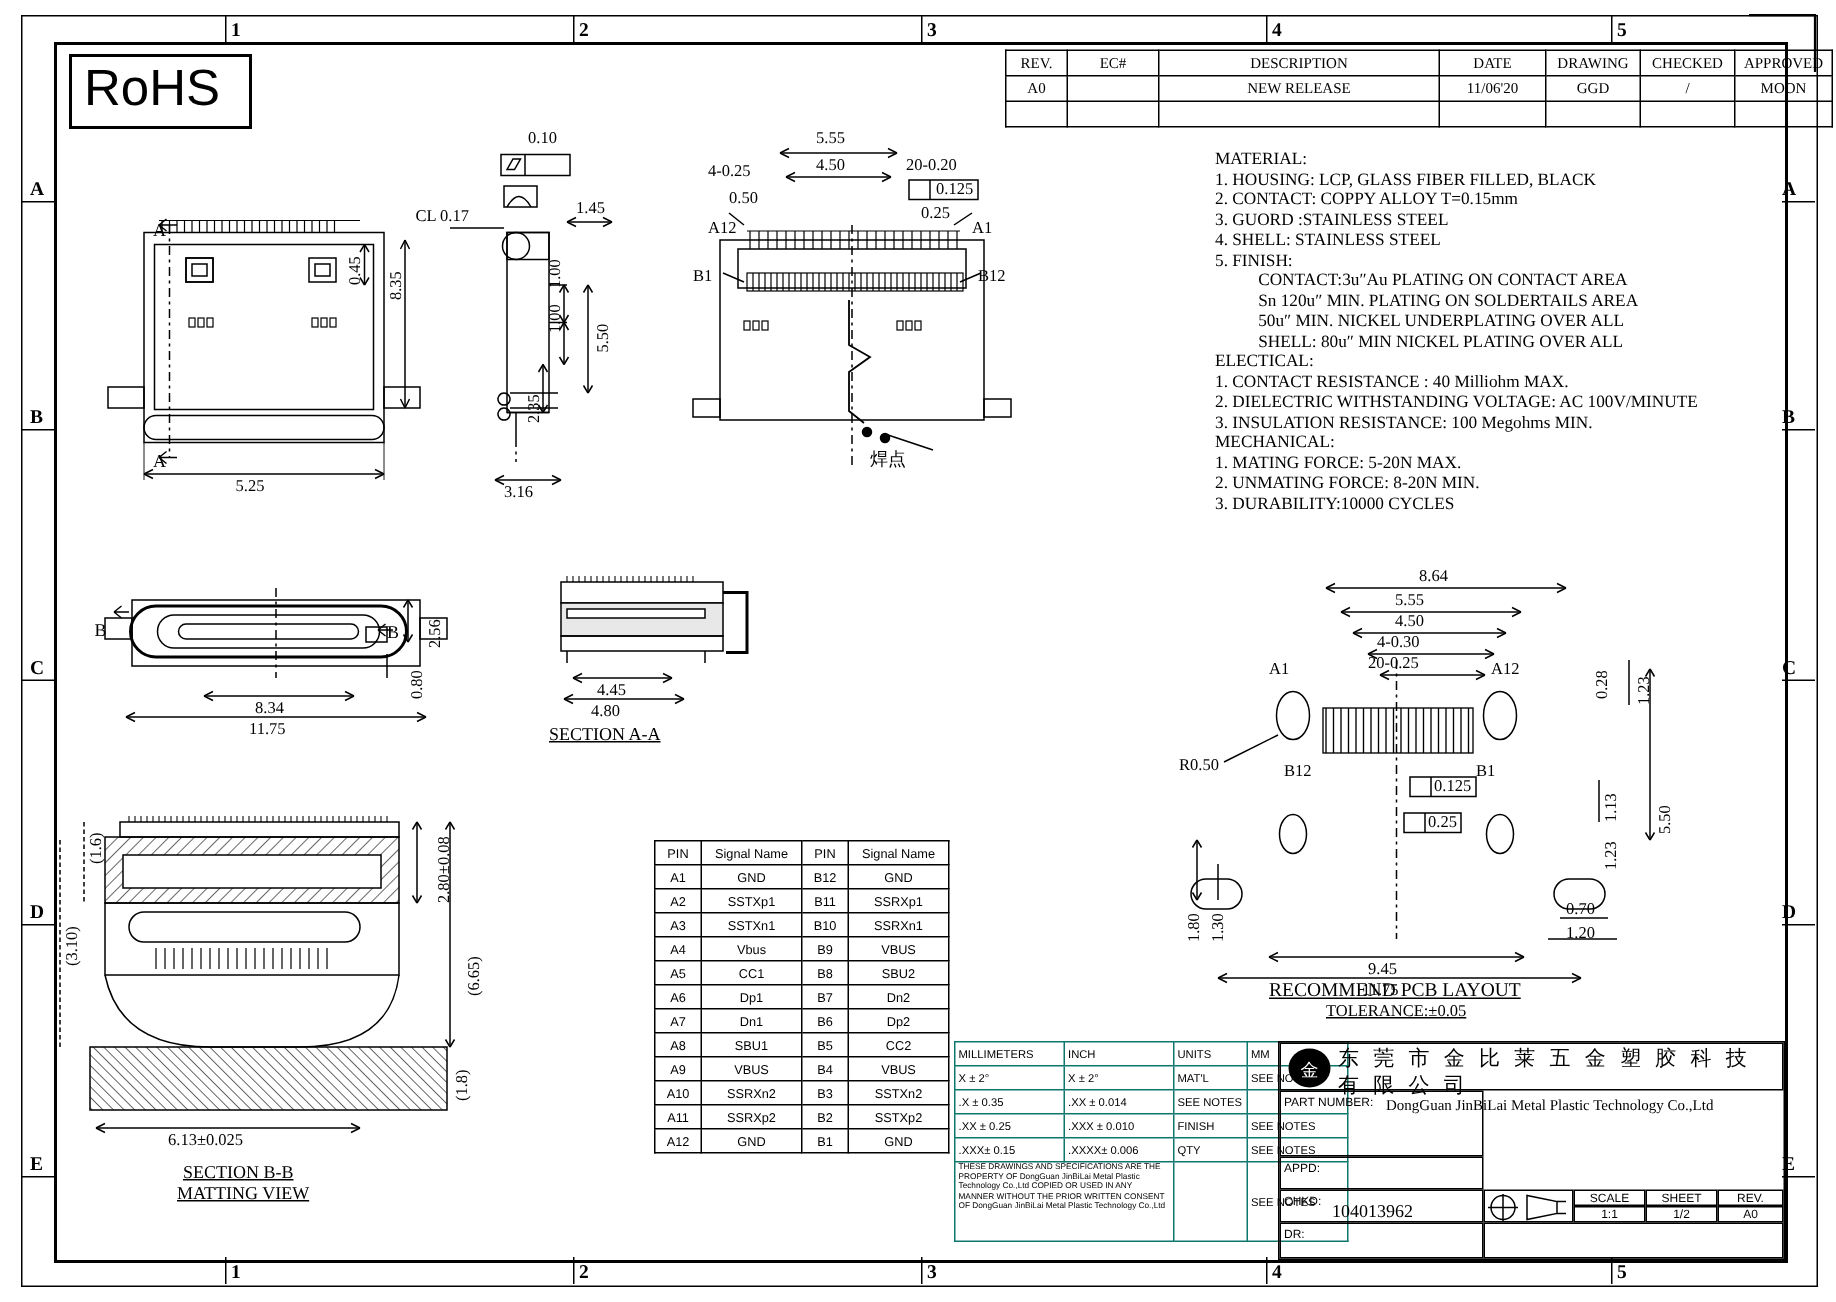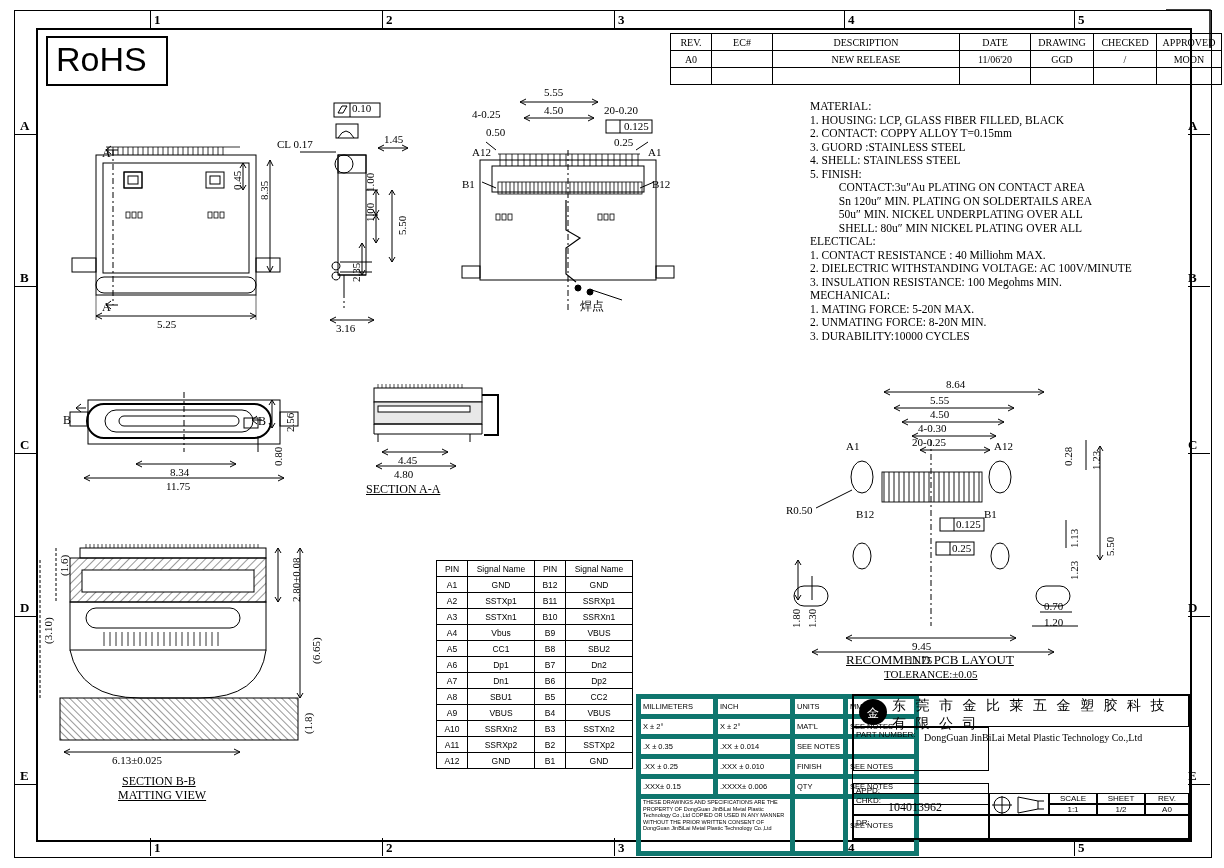--- a/index.html
+++ b/index.html
@@ -21,21 +21,21 @@
   .revtab td,.revtab th{border:1px solid #000;text-align:center;padding:1px 2px;height:14px;font-weight:normal;}
   
   .notes{position:absolute;left:810px;top:100px;font-family:"Liberation Serif",serif;font-size:11.5px;line-height:13.5px;white-space:pre;}
   
   .pintab{position:absolute;left:436px;top:560px;font-family:"Liberation Sans",sans-serif;font-size:8.5px;}
   .pintab td{border:1px solid #000;height:15px;text-align:center;padding:0 2px;}
   .pintab td.sig{width:62px;}
   .pintab td.pn{width:26px;}
   
   .toltab{position:absolute;left:636px;top:694px;font-family:"Liberation Sans",sans-serif;font-size:7.5px;}
-  .toltab td{border:5px solid #0f766e;height:15px;padding:0 2px;vertical-align:middle;}
+  .toltab td{border:1px solid #0f766e;height:15px;padding:0 2px;vertical-align:middle;}
   
   .titleblk{position:absolute;left:852px;top:694px;width:336px;height:144px;border:1px solid #000;}
   .tb-cell{position:absolute;border:1px solid #000;box-sizing:border-box;font-family:"Liberation Sans",sans-serif;font-size:8px;}
   .company-cn{font-family:"Liberation Serif",serif;font-size:14px;letter-spacing:3px;}
   .company-en{font-family:"Liberation Serif",serif;font-size:10px;}
   .dimtxt{position:absolute;font-family:"Liberation Serif",serif;font-size:11px;white-space:nowrap;}
   svg{position:absolute;left:0;top:0;overflow:visible;}
   .sec-label{position:absolute;font-family:"Liberation Serif",serif;font-size:12px;text-decoration:underline;}
 </style>
 </head>
@@ -245,21 +245,21 @@
       <path d="M392 190 l-3 5 M392 190 l3 5 M392 262 l-3 -5 M392 262 l3 -5"></path>
       <line x1="362" y1="243" x2="362" y2="275"></line>
       <path d="M362 243 l-3 5 M362 243 l3 5 M362 275 l-3 -5 M362 275 l3 -5"></path>
 
       <line x1="330" y1="320" x2="374" y2="320"></line>
       <path d="M330 320 l6 -3 M330 320 l6 3 M374 320 l-6 -3 M374 320 l-6 3"></path>
 
       <line x1="300" y1="152" x2="336" y2="152"></line>
     </g>
   </svg>
-  <div class="dimtxt" style="left:352px;top:102px;">0.10</div>
+  <div class="dimtxt" style="left:352px;top:86px;">0.10</div>
   <div class="dimtxt" style="left:384px;top:133px;">1.45</div>
   <div class="dimtxt" style="left:364px;top:192px;transform:rotate(-90deg);transform-origin:left top;">1.00</div>
   <div class="dimtxt" style="left:364px;top:222px;transform:rotate(-90deg);transform-origin:left top;">1.00</div>
   <div class="dimtxt" style="left:396px;top:235px;transform:rotate(-90deg);transform-origin:left top;">5.50</div>
   <div class="dimtxt" style="left:350px;top:282px;transform:rotate(-90deg);transform-origin:left top;">2.35</div>
   <div class="dimtxt" style="left:336px;top:322px;">3.16</div>
   <div class="dimtxt" style="left:277px;top:138px;">CL 0.17</div>
 
   <svg width="1224" height="868">
     <g stroke="#000" fill="none" stroke-width="1">
@@ -638,21 +638,21 @@
       <div class="abs company-cn" style="left:38px;top:1px;">东 莞 市 金 比 莱 五 金 塑 胶 科 技 有 限 公 司</div>
       <div class="abs company-en" style="left:38px;top:36px;margin-left:32px;">DongGuan JinBiLai Metal Plastic Technology Co.,Ltd</div>
     </div>
 
     <div class="tb-cell" style="left:0;top:32px;width:136px;height:44px;padding:2px;">
       <div>PART NUMBER:</div>
       <div class="abs" style="left:34px;top:24px;font-size:12px;font-family:'Liberation Serif',serif;margin-top:48px;">104013962</div>
     </div>
 
 
-    <div class="tb-cell" style="left:0;top:76px;width:136px;height:22px;padding:2px;margin-top:12px;">
+    <div class="tb-cell" style="left:0;top:76px;width:136px;height:22px;padding:2px;">
       <span>APPD:</span>
     </div>
 
 
     <div class="tb-cell" style="left:0;top:98px;width:136px;height:22px;padding:2px;">
       <span>CHKD:</span>
     </div>
 
     <div class="tb-cell" style="left:136px;top:98px;width:60px;height:22px;">
       <svg width="58" height="20" style="left:0;top:0;">

